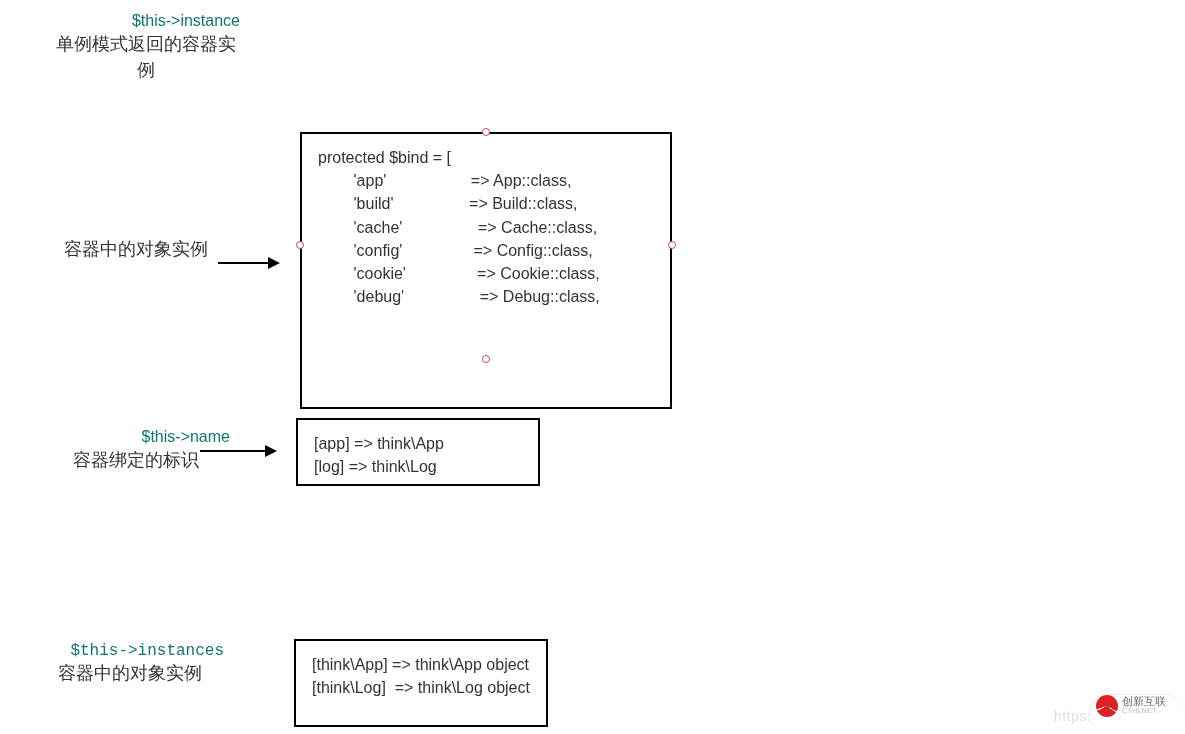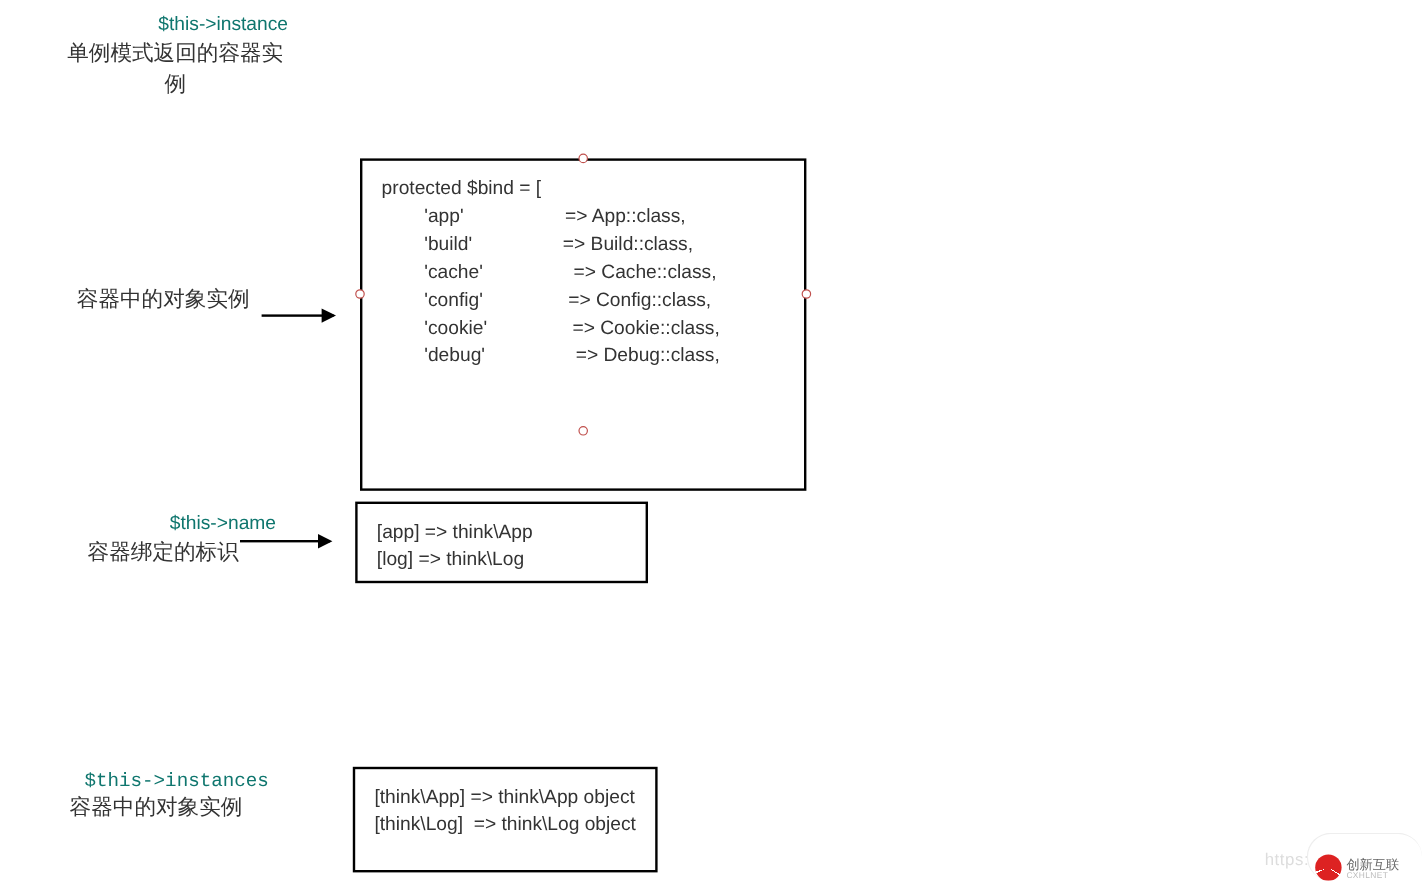--- a/index.html
+++ b/index.html
@@ -64,21 +64,21 @@
     user-select: none;
   }
   .logo-badge {
     position: absolute;
     right: 0; bottom: 0;
     width: 96px; height: 40px;
     background: #fff;
     border-top: 1px solid #eee;
     border-left: 1px solid #eee;
     display: flex;
-    align-items: flex-end;
+    align-items: flex-start;
     gap: 4px;
     padding-left: 6px;
     border-radius: 20px;
   }
   .logo-mark {
     width: 22px; height: 22px;
     border-radius: 50%;
     background: conic-gradient(#d22 0 33%, #fff 33% 35%, #d22 35% 68%, #fff 68% 70%, #d22 70% 100%);
     flex: none;
   }

